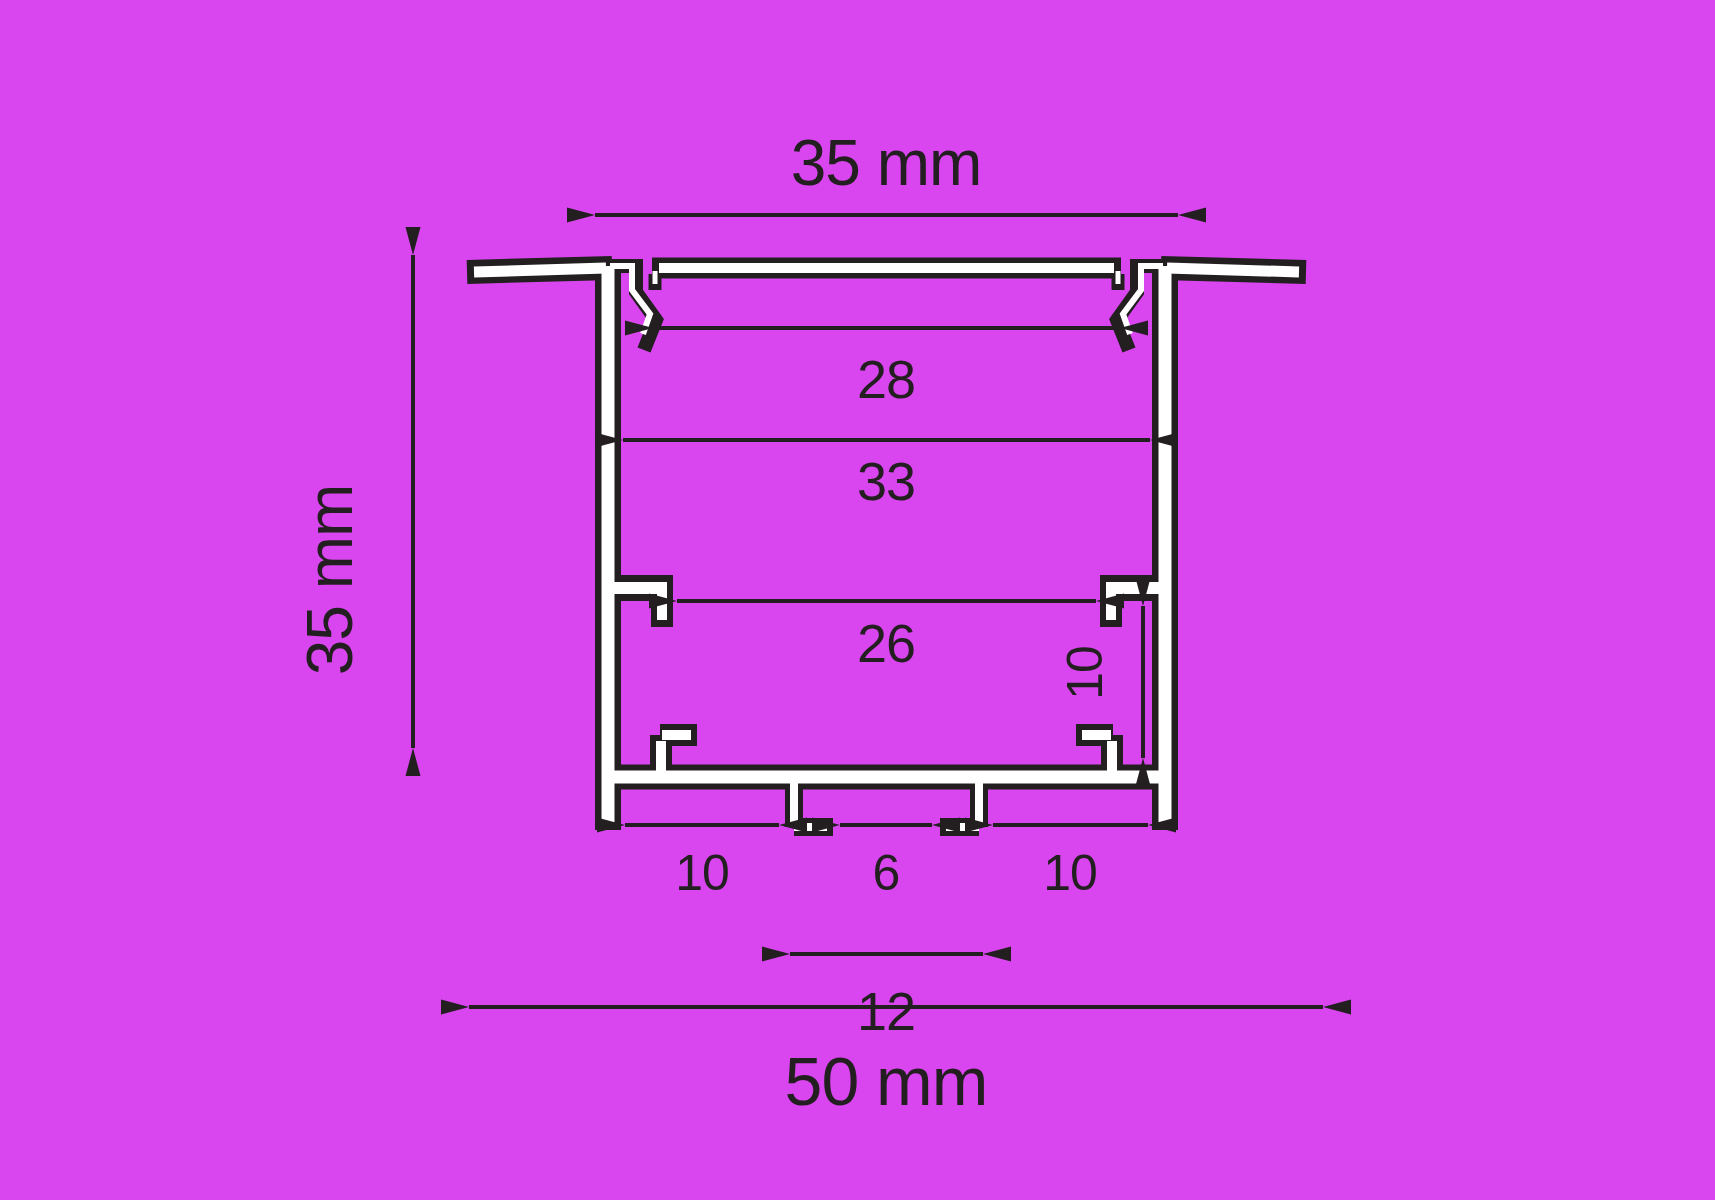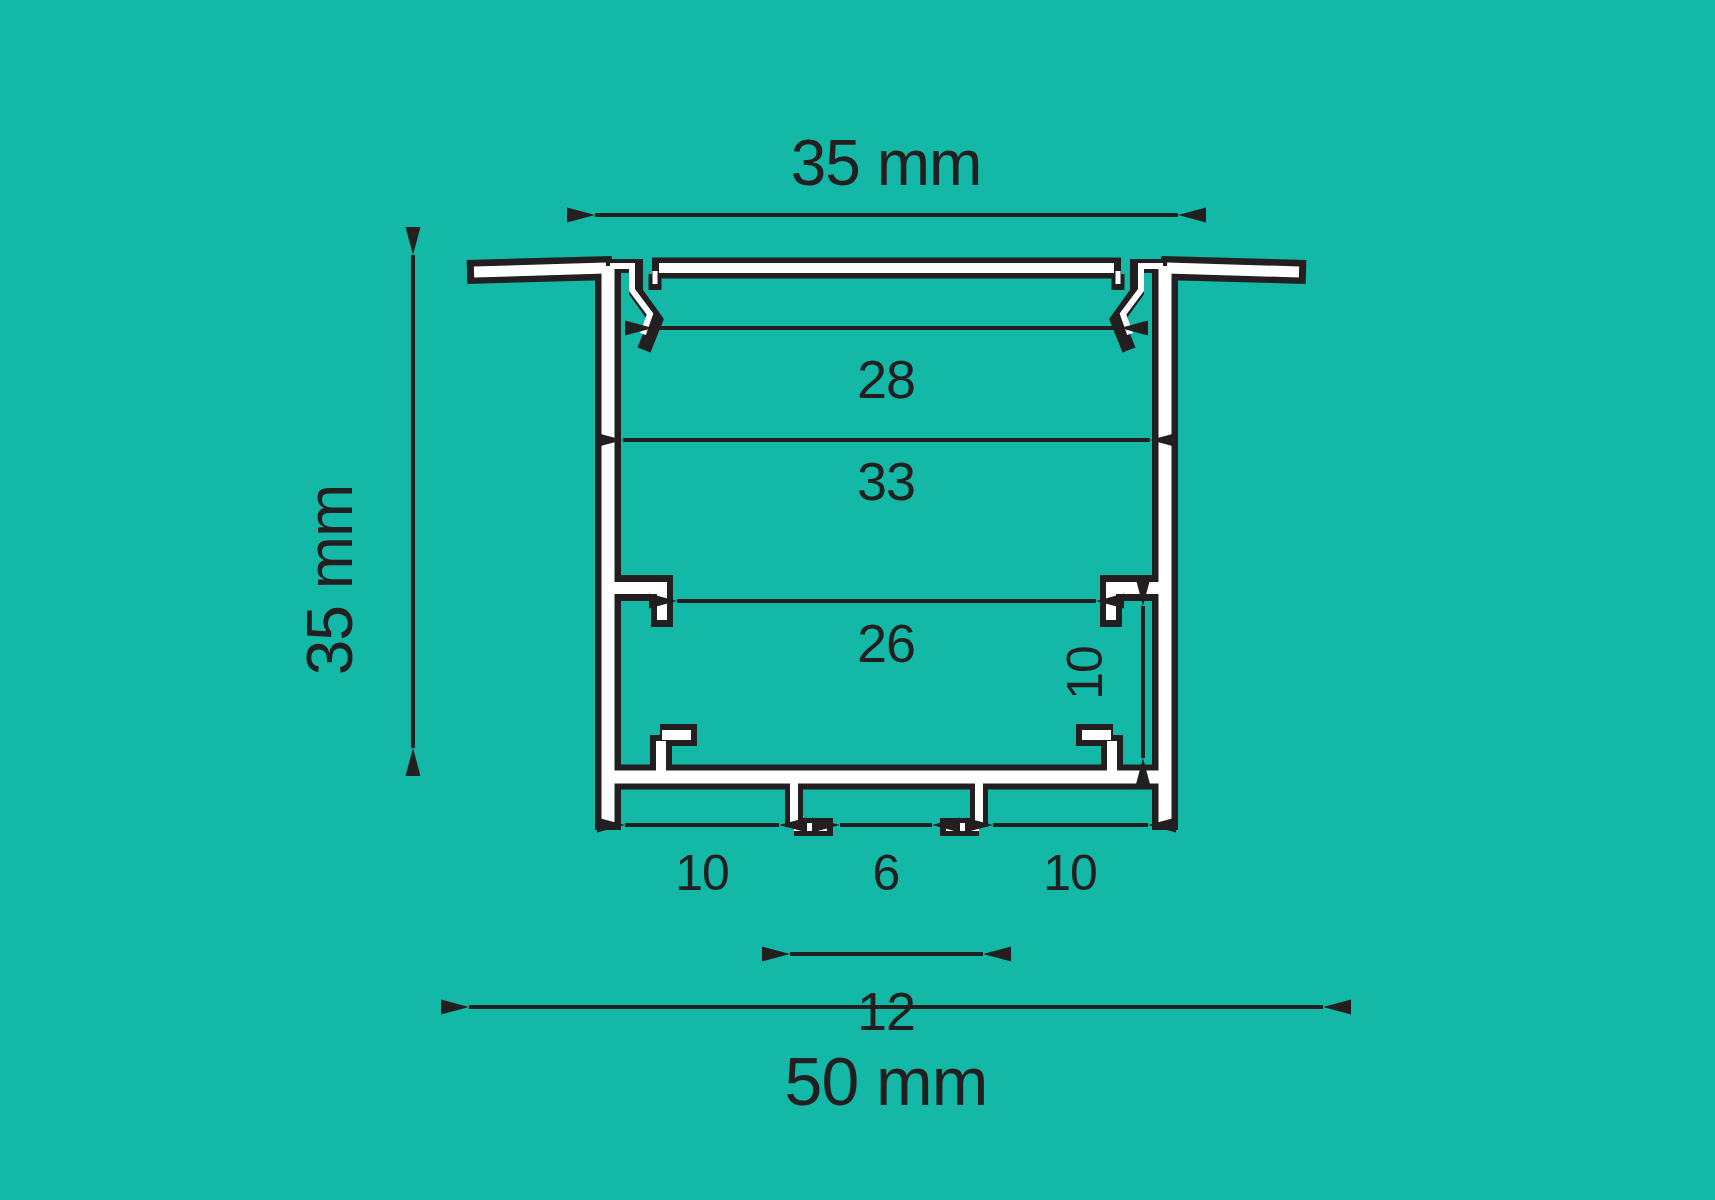--- a/index.html
+++ b/index.html
@@ -1,16 +1,16 @@
 <!DOCTYPE html>
 <html><head>
 <meta charset="utf-8">
 <style>
   html,body{margin:0;padding:0;background:#ffffff;}
-  .stage{position:relative;width:1715px;height:1200px;background:#14b8a6;overflow:hidden;}
+  .stage{position:relative;width:1715px;height:1200px;background:#d946ef;overflow:hidden;}
   svg{display:block;}
   .blk path{fill:none;stroke:#231f20;stroke-linecap:butt;stroke-linejoin:miter;}
   .wht path{fill:none;stroke:#ffffff;stroke-linecap:butt;stroke-linejoin:miter;}
   .dims line{stroke:#231f20;stroke-width:4;}
   .lbl{fill:#231f20;font-family:"Liberation Sans","DejaVu Sans",sans-serif;font-weight:400;letter-spacing:-1px;}
   .t-lg{font-size:64px;}
   .t-md{font-size:54px;}
   .t-sm{font-size:50px;}
 </style>
 </head>

